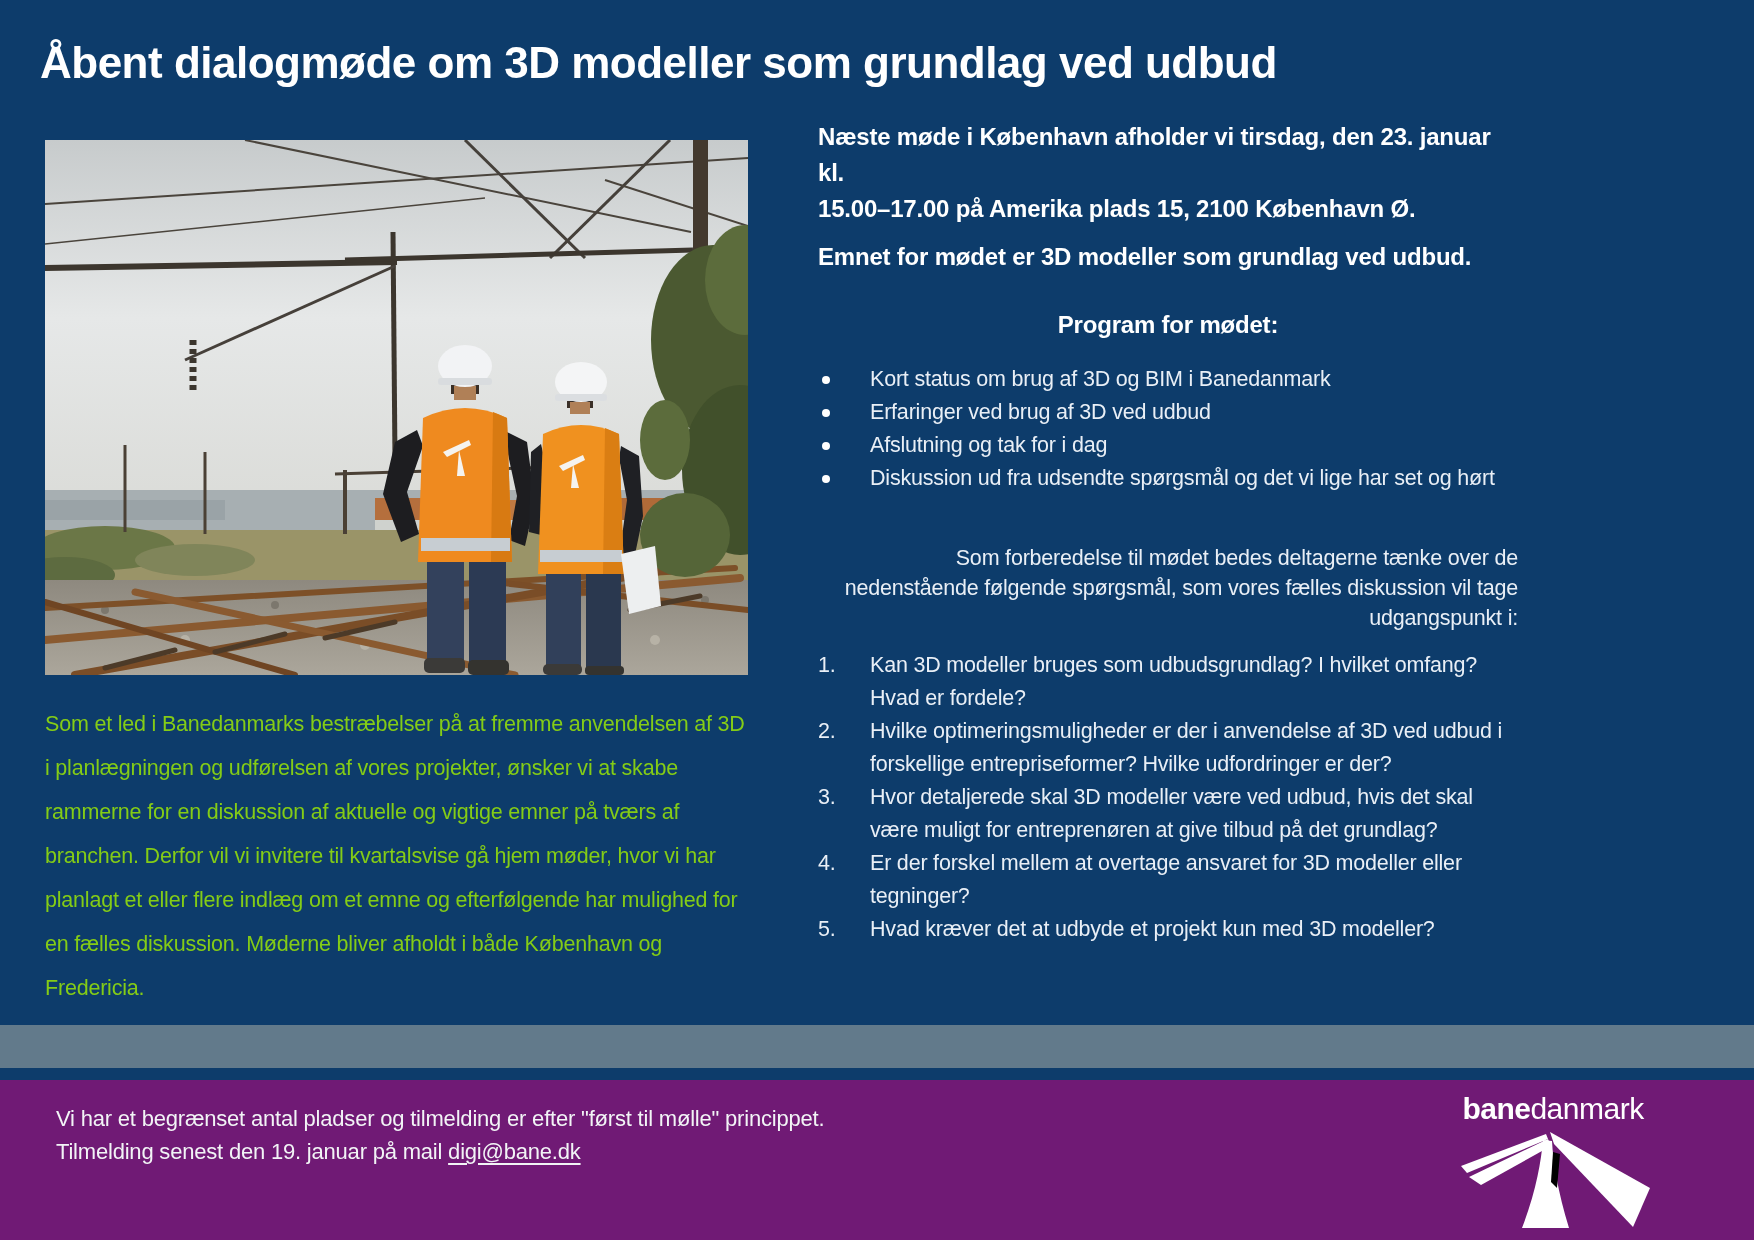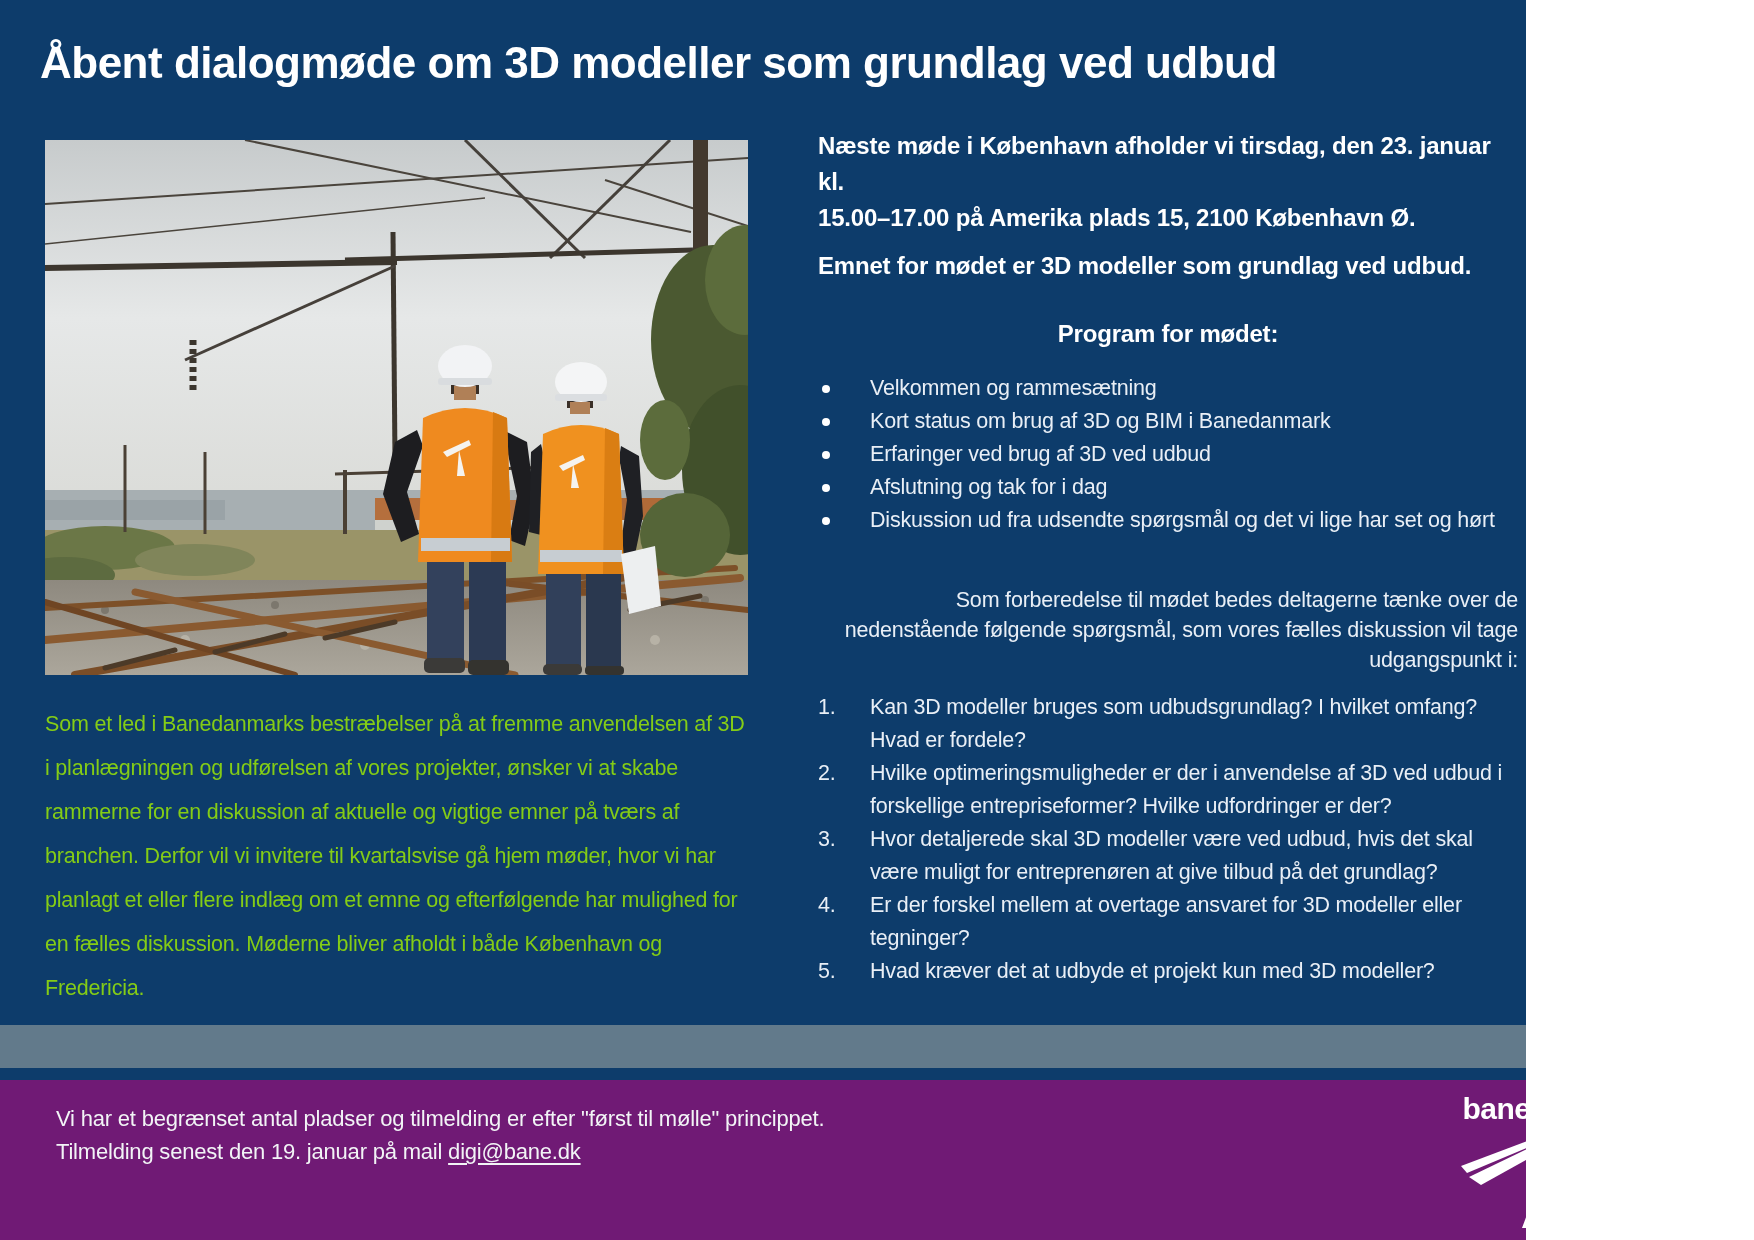--- a/index.html
+++ b/index.html
@@ -1,36 +1,36 @@
 <!DOCTYPE html>
 <html><head>
 <meta charset="utf-8">
 <style>
   * { margin:0; padding:0; box-sizing:border-box; }
   html,body { width:1754px; height:1240px; }
   body { font-family:"Liberation Sans", sans-serif; }
   .page {
-    position:relative; width:1526px; height:1240px;
+    position:relative; width:1754px; height:1240px;
     background:#0d3c6b; overflow:hidden; color:#edf2f7;
   }
   .page-title {
     position:absolute; left:40px; top:38px; width:1400px;
     font-size:44px; font-weight:700; color:#ffffff; letter-spacing:-0.5px;
   }
   .photo-frame {
     position:absolute; left:45px; top:140px; width:703px; height:535px;
     overflow:hidden; background:#d8dadb;
   }
   .photo-frame svg { display:block; width:100%; height:100%; }
   .left-body {
     position:absolute; left:45px; top:702px; width:708px;
     font-size:21.5px; line-height:44px; letter-spacing:-0.2px; color:#84cc16;
   }
   .right-col {
-    position:absolute; left:818px; top:128px; width:700px; letter-spacing:-0.2px;
+    position:absolute; left:818px; top:119px; width:700px; letter-spacing:-0.2px;
   }
   .intro-line { font-size:24px; font-weight:700; line-height:36px; color:#ffffff; }
   .intro-topic { font-size:24px; font-weight:700; line-height:32px; color:#ffffff; margin-top:14px; }
   .program-heading { font-size:24px; font-weight:700; color:#ffffff; margin-top:38px;text-align:center; }
   .program-list { list-style:none; margin-top:24px; }
   .program-list li {
     position:relative; padding-left:52px; font-size:21.5px; line-height:33px; color:#e9eff6;
   }
   .program-list .bullet {
     position:absolute; left:4px; top:13px; width:8px; height:8px;
@@ -198,21 +198,20 @@
 
   <p class="left-body">Som et led i Banedanmarks bestræbelser på at fremme anvendelsen af 3D i planlægningen og udførelsen af vores projekter, ønsker vi at skabe rammerne for en diskussion af aktuelle og vigtige emner på tværs af branchen. Derfor vil vi invitere til kvartalsvise gå hjem møder, hvor vi har planlagt et eller flere indlæg om et emne og efterfølgende har mulighed for en fælles diskussion. Møderne bliver afholdt i både København og Fredericia.</p>
 
   <div class="right-col">
     <div class="intro-line">Næste møde i København afholder vi tirsdag, den 23. januar kl.</div>
     <div class="intro-line">15.00–17.00 på Amerika plads 15, 2100 København Ø.</div>
     <div class="intro-topic">Emnet for mødet er 3D modeller som grundlag ved udbud.</div>
 
     <h2 class="program-heading">Program for mødet:</h2>
     <ul class="program-list">
-      <li><span class="bullet"></span><span>Velkommen og rammesætning</span></li>
       <li><span class="bullet"></span><span>Kort status om brug af 3D og BIM i Banedanmark</span></li>
       <li><span class="bullet"></span><span>Erfaringer ved brug af 3D ved udbud</span></li>
       <li><span class="bullet"></span><span>Afslutning og tak for i dag</span></li>
       <li><span class="bullet"></span><span>Diskussion ud fra udsendte spørgsmål og det vi lige har set og hørt</span></li>
     </ul>
 
     <p class="prep-text">Som forberedelse til mødet bedes deltagerne tænke over de nedenstående følgende spørgsmål, som vores fælles diskussion vil tage udgangspunkt i:</p>
 
     <ol class="question-list">
       <li>

